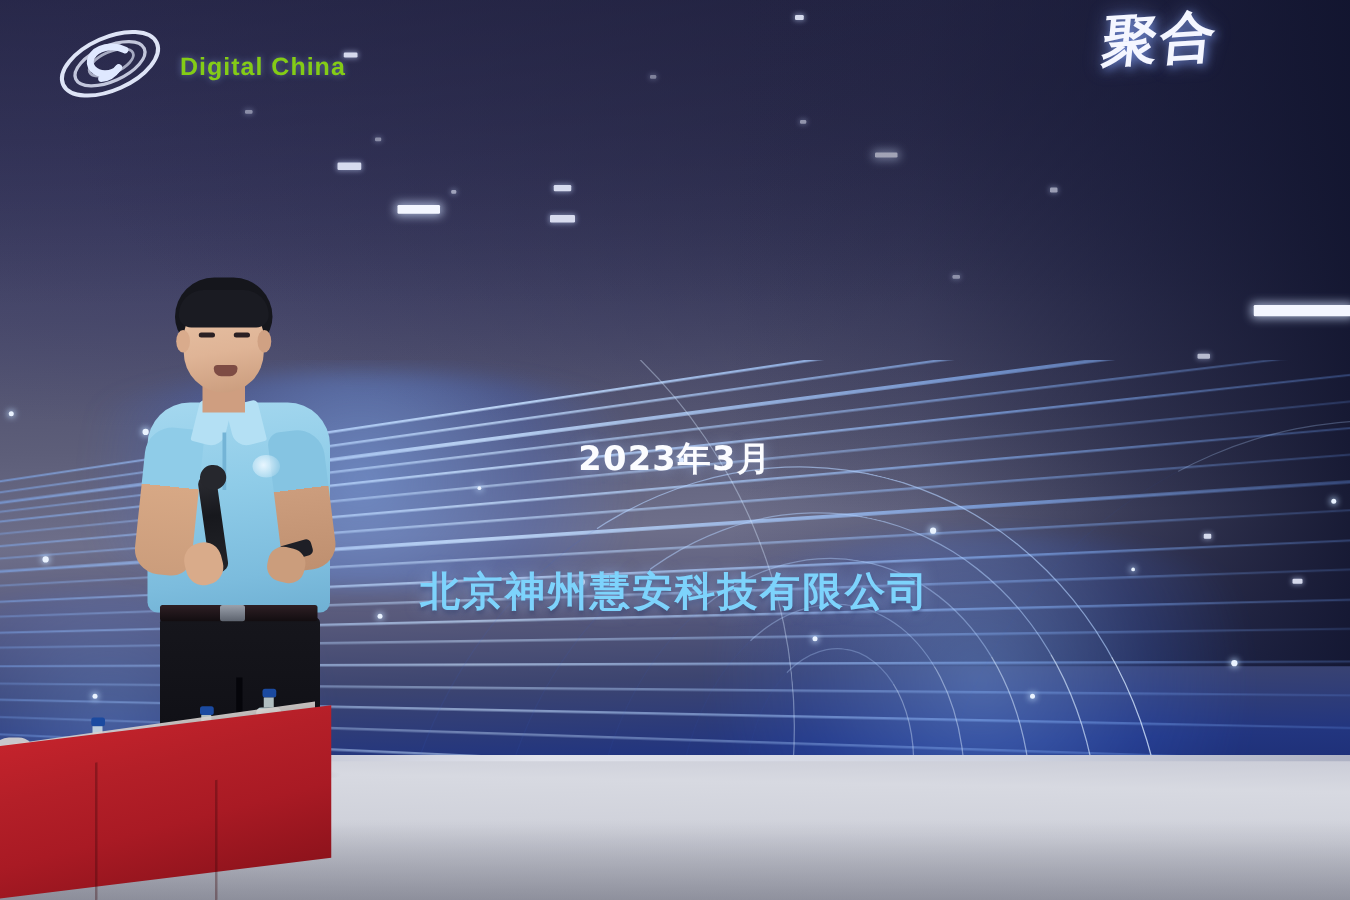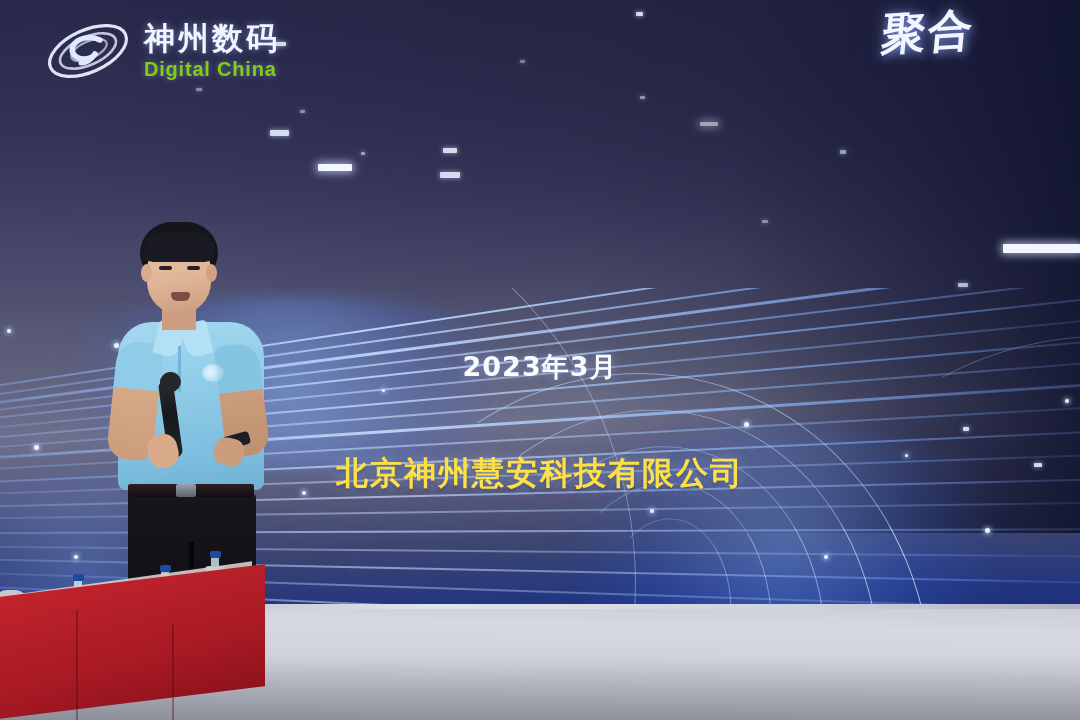--- a/index.html
+++ b/index.html
@@ -95,21 +95,21 @@
     text-shadow:0 0 14px rgba(170,200,255,.55), 0 2px 3px rgba(20,24,60,.55);
   }
   .slide-date{
     position:absolute;left:0;right:0;top:349px;text-align:center;
     font-size:27px;font-weight:bold;letter-spacing:1px;color:#fbfcff;
     font-family:"DejaVu Sans","Liberation Sans",sans-serif;
     text-shadow:0 0 10px rgba(170,200,255,.5);
   }
   .slide-company{
     position:absolute;left:0;right:0;top:452px;text-align:center;
-    font-size:32px;font-weight:bold;letter-spacing:2px;color:#fde047;
+    font-size:32px;font-weight:bold;letter-spacing:2px;color:#7dd3fc;
     font-family:"DejaVu Sans","Liberation Sans",sans-serif;
     text-shadow:0 0 12px rgba(160,195,255,.6), 0 2px 4px rgba(15,25,70,.5);
   }
 
   
   .seam-bar{position:absolute;background:#f3f6ff;border-radius:1px;
     box-shadow:0 0 8px 2px rgba(210,225,255,.7);}
 
   
   .floor{
@@ -324,21 +324,20 @@
       <svg class="logo-mark" viewBox="0 0 92 74">
         <g fill="none" stroke="#e8eeff" stroke-linecap="round">
           <ellipse cx="46" cy="37" rx="41" ry="21" transform="rotate(-24 46 37)" stroke-width="3.2" opacity=".95"></ellipse>
           <ellipse cx="46" cy="37" rx="30" ry="14" transform="rotate(-24 46 37)" stroke-width="2.6" opacity=".8"></ellipse>
           <ellipse cx="47" cy="36" rx="19" ry="8.5" transform="rotate(-24 47 36)" stroke-width="2.2" opacity=".65"></ellipse>
         </g>
         <path d="M58 26c-10-5-23-2-27 6-3 7 3 13 11 13 5 0 9-2 11-5" fill="none" stroke="#dfe8ff" stroke-width="5.5" stroke-linecap="round"></path>
         <path d="M53 40c-4 6-9 9-14 9" fill="none" stroke="#dfe8ff" stroke-width="5" stroke-linecap="round"></path>
       </svg>
       <div class="logo-words">
-        <span class="logo-cn">神州数码</span>
         <span class="logo-en">Digital China</span>
       </div>
     </div>
 
     <div class="logo-theme">
       <div class="theme-brush">聚合</div>
     </div>
 
     <div class="slide-date">2023年3月</div>
     <div class="slide-company">北京神州慧安科技有限公司</div>

